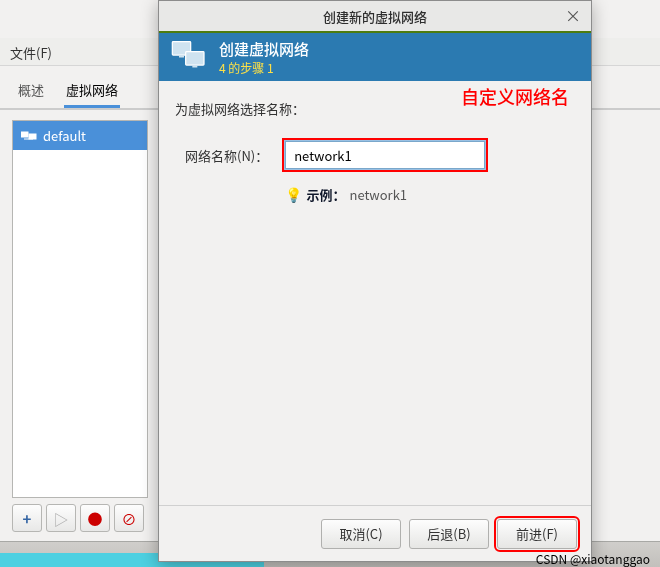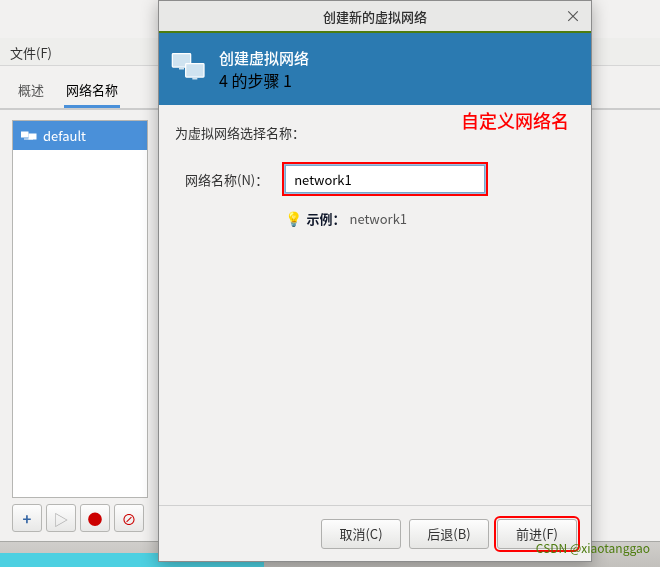--- a/index.html
+++ b/index.html
@@ -17,50 +17,50 @@
   .bg-toolbar { display: flex; gap: 4px; margin: 6px 12px; }
   .bg-btn { width: 30px; height: 28px; border: 1px solid #b6b6b3; border-radius: 3px; background: linear-gradient(#fdfdfd,#e8e8e7); display:flex; align-items:center; justify-content:center; font-size: 15px; }
   .bg-footer { position:absolute; bottom:0; left:0; right:0; height:26px; background: linear-gradient(#d0cecb,#c2c0bc); border-top:1px solid #a8a8a5;}
   .bg-footer::after { content:""; position:absolute; left:0; bottom:0; height:14px; width:40%; background:#4dd0e1;}
   
   
   .modal { position: absolute; left: 158px; top: 0; width: 434px; height: 562px; background: #f2f1f0; border: 1px solid #8c8c8c; box-shadow: 0 4px 16px rgba(0,0,0,0.3); }
   .modal-titlebar { height: 32px; background: #e8e8e7; border-bottom: 2px solid #4d7c0f; display: flex; align-items: center; justify-content: center; position: relative; }
   .modal-title { color: #2e2e2e; font-weight: 500; }
   .modal-close { position: absolute; right: 8px; top: 6px; width: 18px; height: 18px; cursor: pointer; color: #555; font-size: 16px; line-height:16px;}
-  .modal-header { background: #2b7ab1; color: #fff; height: 72px; display: flex; align-items: center; padding: 0 10px; gap: 10px; }
+  .modal-header { background: #2b7ab1; color: #fff; height: 48px; display: flex; align-items: center; padding: 0 10px; gap: 10px; }
   .modal-header-icon svg { width:40px; height:40px; }
   .modal-header-title { font-size: 15px; font-weight: 500; }
-  .modal-header-sub { font-size: 16px; color: #000000; }
+  .modal-header-sub { font-size: 12px; color: #fde047; }
   .modal-body { padding: 18px 16px; position: relative; height: 420px;}
   .body-prompt { color: #333; margin-bottom: 20px; }
   .annotation { position: absolute; right: 22px; top: 2px; color: #ff0000; font-size: 18px; font-weight: 500; }
   .field-row { display: flex; align-items: center; gap: 14px; margin-left: 10px;}
   .field-label { color: #333; }
   .field-input-wrap { border: 2px solid #ff0000; padding: 1px;}
   .field-input { width: 200px; height: 28px; padding: 3px 8px; border: 1px solid #7aa7cb; outline: 1px solid #9ac1e3; background:#fff;}
   .example-row { margin: 12px 0 0 110px; display:flex; align-items:center; gap:4px; color:#555; }
   .example-row b { color:#0f172a; }
   .bulb { font-size:14px; }
   .modal-footer { position: absolute; bottom: 0; left: 0; right: 0; height: 56px; border-top: 1px solid #d0d0d0; display: flex; justify-content: flex-end; align-items: center; gap: 8px; padding: 0 14px; background:#f2f1f0;}
   .dlg-btn { min-width: 80px; height: 30px; border: 1px solid #b0b0ae; border-radius: 3px; background: linear-gradient(#fdfdfd,#e6e6e4); color: #333; padding: 0 12px; cursor: pointer; }
   .hl-red { outline: 2px solid #ff0000; outline-offset: 1px; }
-  .watermark { position:absolute; right:10px; bottom:11px; color:#4d7c0f; font-size:12px; pointer-events:none;margin-left:12px;}
+  .watermark { position:absolute; right:10px; bottom:0; color:#000000; font-size:12px; pointer-events:none;margin-left:12px;}
   .net-icon { width:16px; height:12px; display:block; }
 </style>
 </head>
 <body>
 
 <div class="bg-window">
   <div class="bg-menubar">
     <span>文件(F)</span>
   </div>
   <div class="bg-tabs">
     <div class="bg-tab">概述</div>
-    <div class="bg-tab active">网络名称</div>
+    <div class="bg-tab active">虚拟网络</div>
   </div>
   <div class="bg-list">
     <div class="bg-list-item">
       <svg class="net-icon" viewBox="0 0 16 12">
           <rect x="0" y="2" width="7" height="5" fill="#fff" stroke="#fff"></rect>
           <rect x="8" y="4" width="7" height="5" fill="#fff" stroke="#fff"></rect>
           <line x1="3" y1="9" x2="12" y2="9" stroke="#fff"></line>
         </svg>
       <span>default</span>
     </div>

